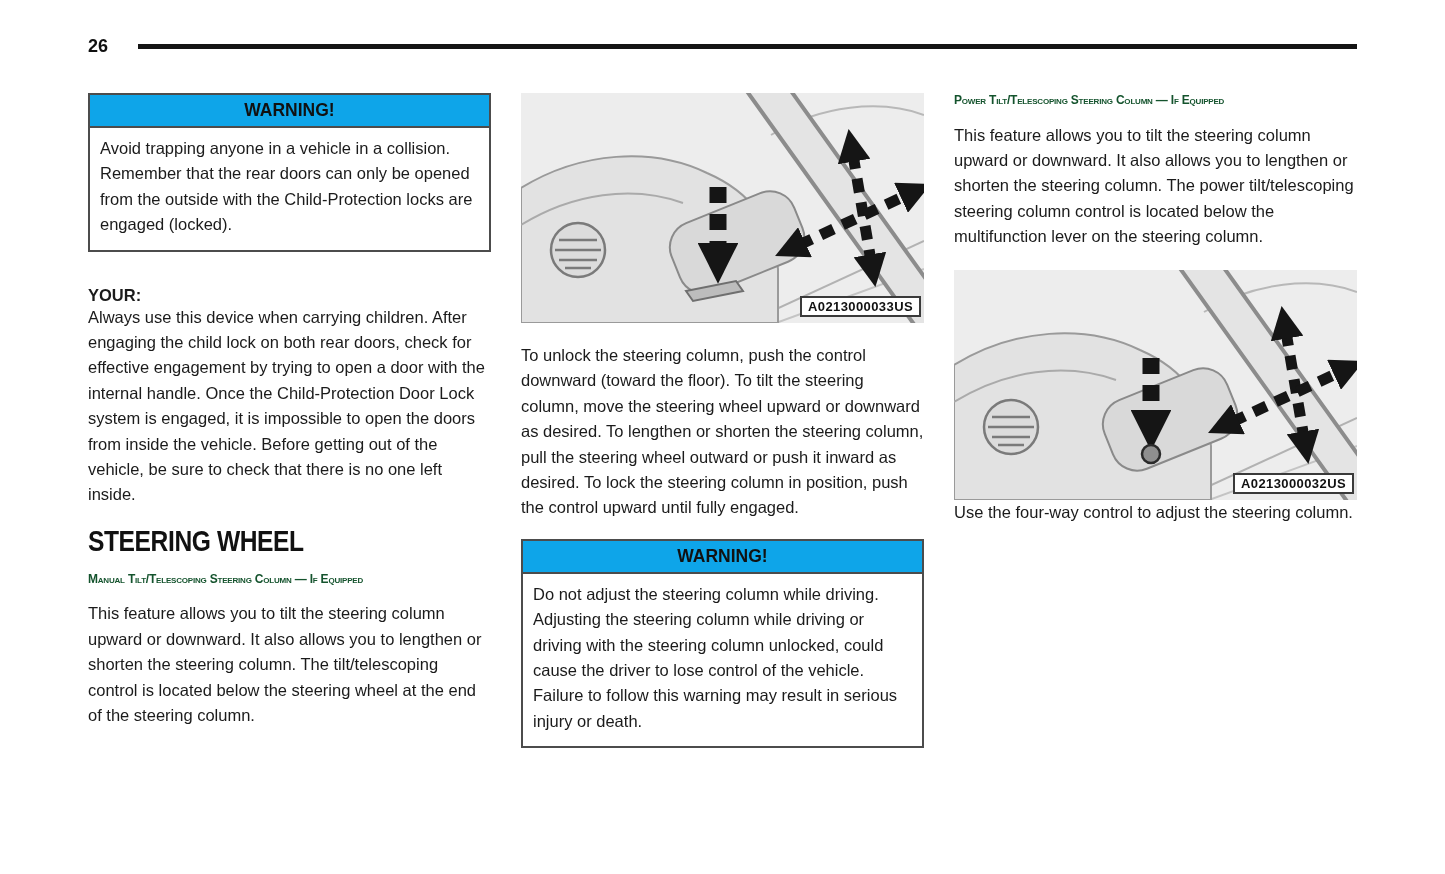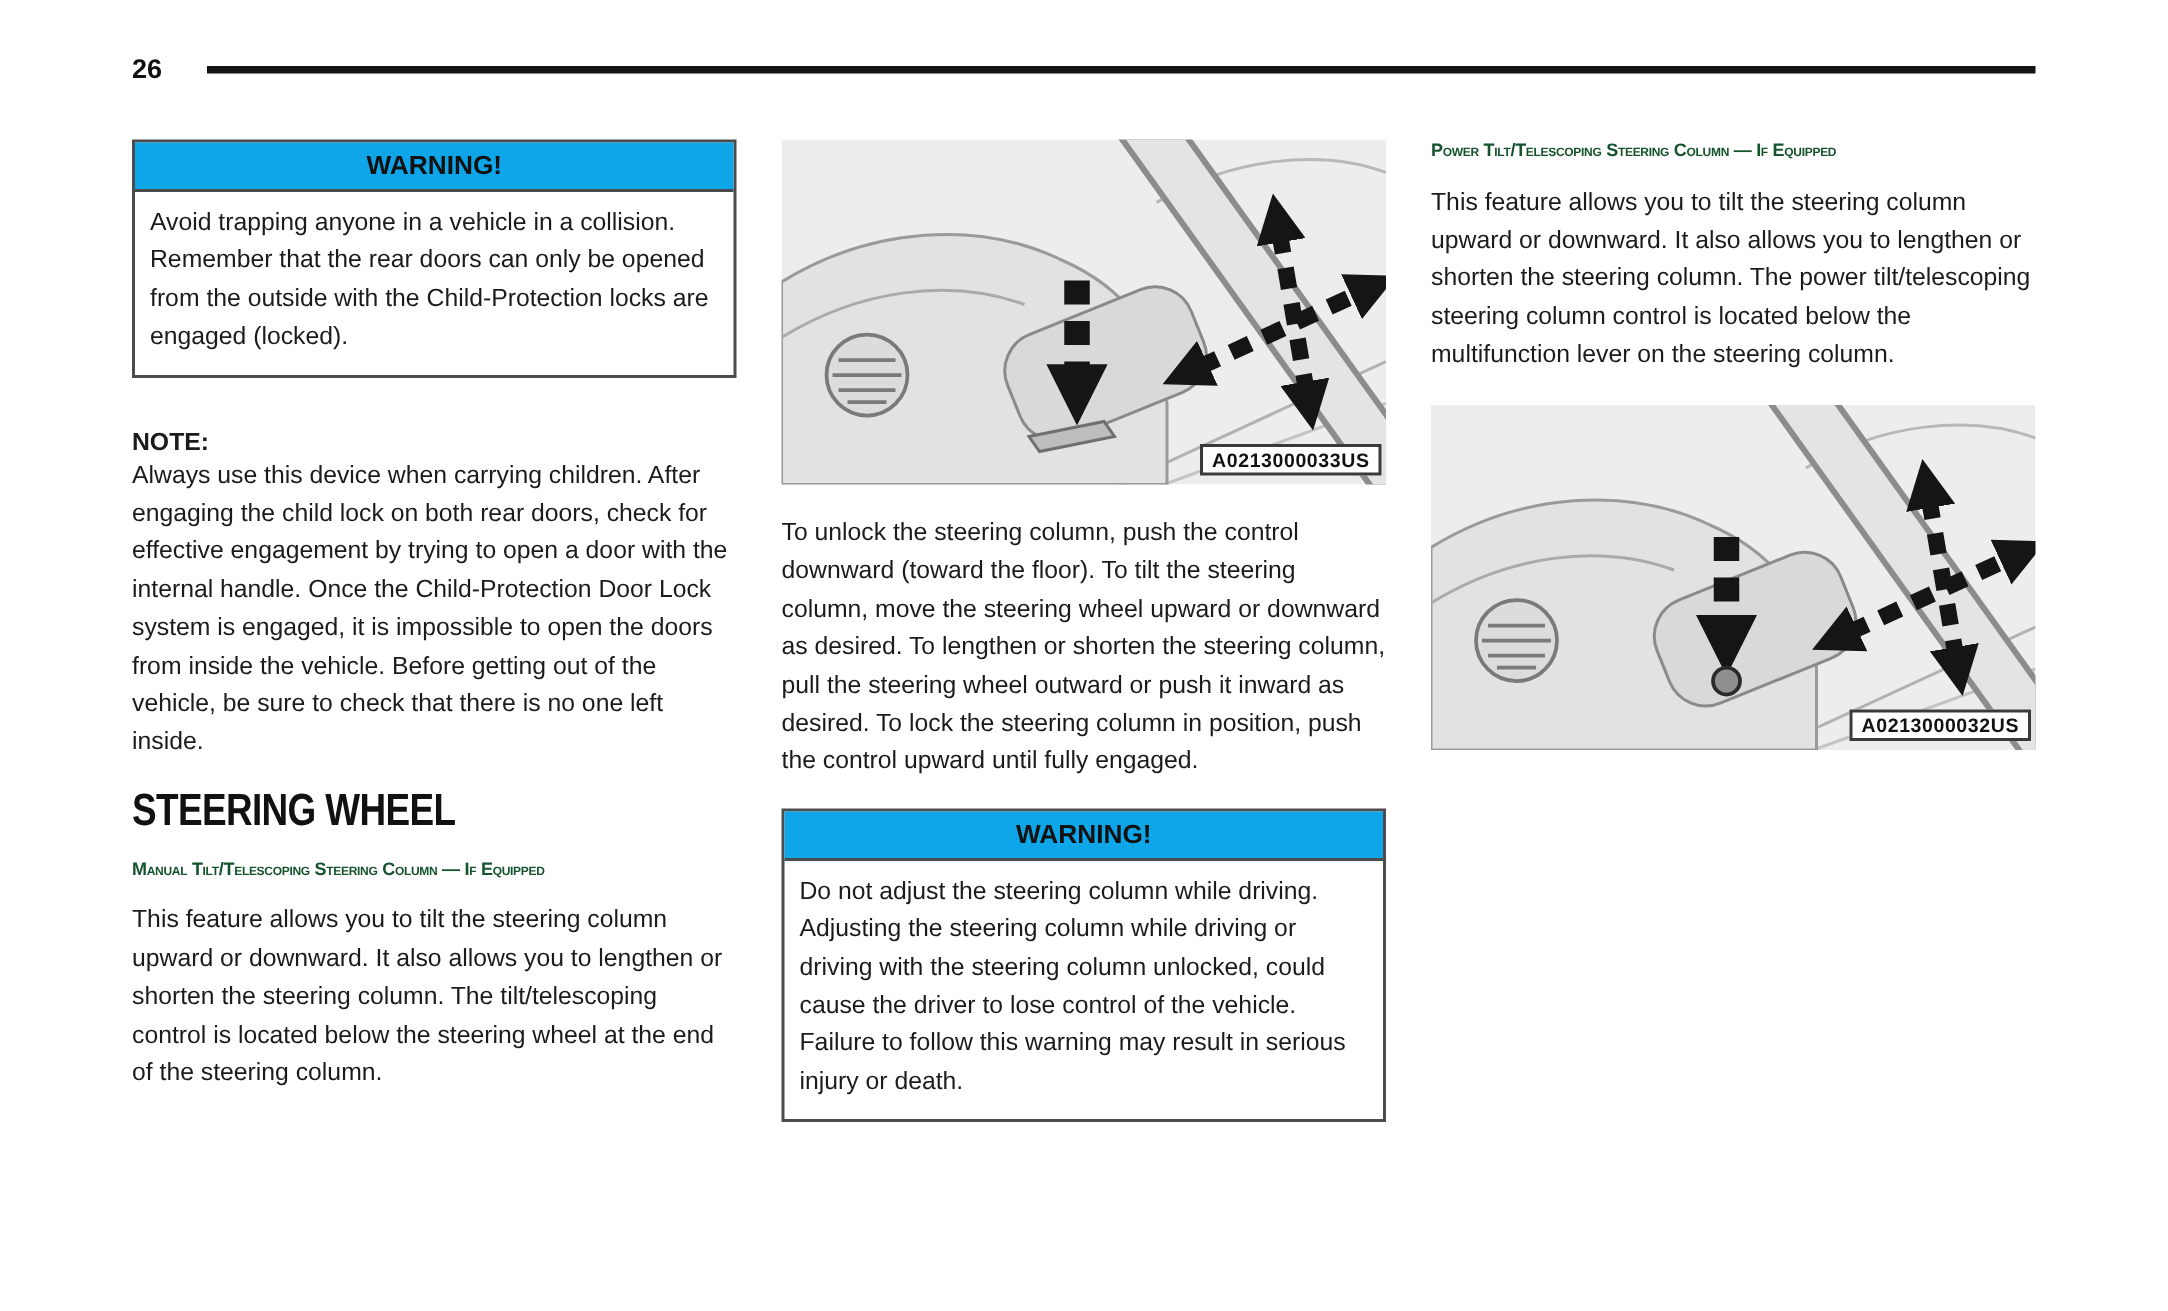--- a/index.html
+++ b/index.html
@@ -63,21 +63,21 @@
   </div>
 
   <div class="cols">
 
     <div>
       <div class="warnbox warn-left">
         <div class="hd">WARNING!</div>
         <div class="bd p">Avoid trapping anyone in a vehicle in a collision. Remember that the rear doors can only be opened from the outside with the Child-Protection locks are engaged (locked).</div>
       </div>
 
-      <div class="note-label">NOTE:</div>
+      <div class="note-label">YOUR:</div>
       <div class="p note-body">Always use this device when carrying children. After engaging the child lock on both rear doors, check for effective engagement by trying to open a door with the internal handle. Once the Child-Protection Door Lock system is engaged, it is impossible to open the doors from inside the vehicle. Before getting out of the vehicle, be sure to check that there is no one left inside.</div>
 
       <div class="section-heading">STEERING WHEEL</div>
       <div class="subsection-heading">Manual Tilt/Telescoping Steering Column — If Equipped</div>
       <div class="p">This feature allows you to tilt the steering column upward or downward. It also allows you to lengthen or shorten the steering column. The tilt/telescoping control is located below the steering wheel at the end of the steering column.</div>
     </div>
 
     <div>
       <div class="fig-canvas">
         <svg viewBox="0 0 403 230">
@@ -158,16 +158,17 @@
             <line x1="278" y1="152" x2="386" y2="102" stroke="#151515" stroke-width="11" stroke-dasharray="14 10" marker-start="url(#ah-p)" marker-end="url(#ah-p)"></line>
           </g>
           <g>
             <line x1="197" y1="88" x2="197" y2="148" stroke="#151515" stroke-width="17" stroke-dasharray="16 11" marker-end="url(#ah2-p)"></line>
           </g>
           <circle cx="197" cy="184" r="9" fill="#8f8f8f" stroke="#2a2a2a" stroke-width="2.5"></circle>
         </svg>
         <span class="fig-code">A0213000032US</span>
       </div>
 
+      <div class="p">Use the four-way control to adjust the steering column.</div>
     </div>
 
   </div>
 </div>
 
 </body></html>

